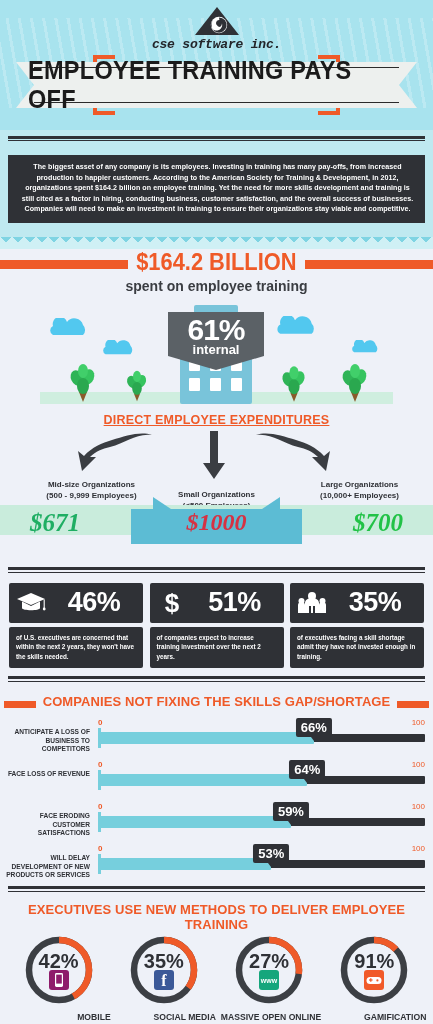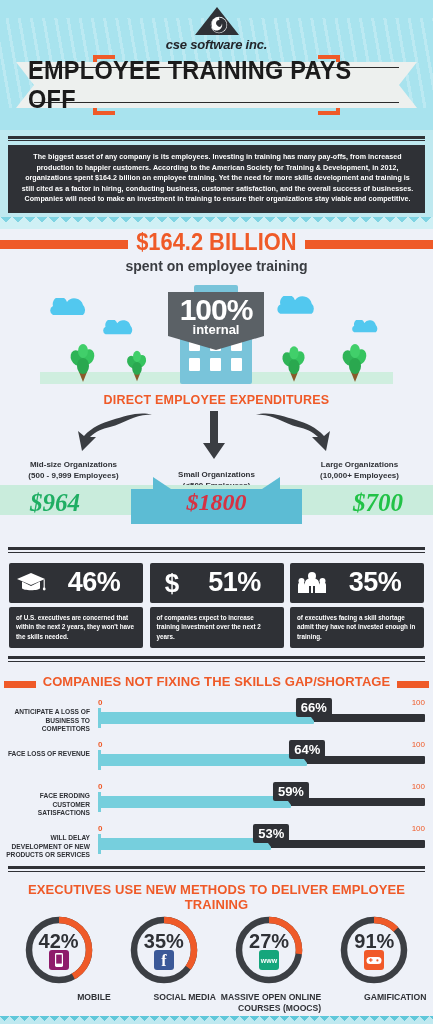--- a/index.html
+++ b/index.html
@@ -36,21 +36,21 @@
   }
   .logo-wrap {
     position: absolute;
     left: 0; top: 6px;
     width: 433px;
     text-align: center;
     z-index: 4;
   }
   .logo-mark { display:block; margin: 0 auto; }
   .logo-text {
-    font-family: Liberation Sans, sans-serif;
+    font-family: Liberation Mono, monospace;
     font-weight: bold;
     font-style: italic;
     font-size: 13px;
     color: #23252a;
     letter-spacing: -0.2px;
     margin-top: 1px;
   }
   .ribbon {
     position: absolute;
     left: 16px; top: 62px;
@@ -90,21 +90,21 @@
   .ob-right {
     right: 93px; top: 55px; width: 22px; height: 60px;
     border-left: none;
   }
 
   
   .intro-band { position:relative; background:#bfe9f0; padding: 3px 0 0 0; }
   .intro-rule { height:3px; background:#2f3136; margin: 3px 8px 1px 8px;}
   .intro-rule2 { height:1px; background:#2f3136; margin: 0 8px 3px 8px;}
   .intro-box {
-    margin: 4px 8px;
+    margin: 14px 8px;
     background: #2f3136;
     color: #ffffff;
     font-size: 7.1px;
     line-height: 10.6px;
     font-weight: bold;
     text-align: center;
     padding: 7px 10px 8px 12px;
     letter-spacing: 0.05px;
   }
   .zigzag {
@@ -170,20 +170,21 @@
   }
   .tree { position:absolute; bottom: 8px; }
 
   
   .expend { position:relative; height: 152px; background:#eef1f8; }
   .expend-title {
     text-align:center;
     font-family:"Liberation Sans Narrow","Liberation Sans",sans-serif;
     font-weight:bold; font-size:12.5px; color:#ef5a28; letter-spacing:.2px;
     padding-top: 4px;
+    text-decoration: underline;
   }
   .org-lbl {
     position:absolute;
     font-family:"Liberation Sans Narrow","Liberation Sans",sans-serif;
     font-weight:bold; font-size:8px; line-height:11px; color:#2f3136;
     text-align:center;
   }
   .green-band { position:absolute; left:0; right:0; top: 96px; height: 30px; background:#c9ecdc;}
   .val-money {
     position:absolute; z-index:3;
@@ -396,59 +397,59 @@
         <div class="bldg-top"></div>
         <div class="win" style="left:9px;  top:46px;"></div>
         <div class="win" style="left:30px; top:46px;"></div>
         <div class="win" style="left:51px; top:46px;"></div>
         <div class="win" style="left:9px;  top:66px;"></div>
         <div class="win" style="left:30px; top:66px;"></div>
         <div class="win" style="left:51px; top:66px;"></div>
       </div>
 
       <div class="banner61">
-        <div class="b61-num">100%</div>
+        <div class="b61-num">61%</div>
         <div class="b61-lbl">internal</div>
       </div>
     </div>
   </div>
 
   <div class="expend">
     <div class="expend-title">DIRECT EMPLOYEE EXPENDITURES</div>
 
     <svg style="position:absolute;left:74px;top:22px" width="82" height="44" viewBox="0 0 82 44">
       <path d="M78 4 C62 2 52 12 36 16 C28 18 22 20 16 26 L22 26 L8 40 L4 20 L10 25 C18 16 28 12 38 9 C52 5 66 0 78 4 Z" fill="#3a3d42"></path>
     </svg>
     <svg style="position:absolute;left:200px;top:22px" width="28" height="48" viewBox="0 0 28 48">
       <path d="M10 0 h8 v32 h7 l-11 16 l-11 -16 h7 z" fill="#3a3d42"></path>
     </svg>
     <svg style="position:absolute;left:252px;top:22px" width="82" height="44" viewBox="0 0 82 44">
       <path d="M4 4 C20 2 30 12 46 16 C54 18 60 20 66 26 L60 26 L74 40 L78 20 L72 25 C64 16 54 12 44 9 C30 5 16 0 4 4 Z" fill="#3a3d42"></path>
     </svg>
 
-    <div class="org-lbl" style="left:6px; top:70px; width:135px;">
+    <div class="org-lbl" style="left:24px; top:70px; width:135px;">
       <span>Mid-size Organizations</span><br>
       <span>(500 - 9,999 Employees)</span>
     </div>
     <div class="org-lbl" style="left:150px; top:80px; width:133px;">
       <span>Small Organizations</span><br>
       <span>(&lt;500 Employees)</span>
     </div>
     <div class="org-lbl" style="right:6px; top:70px; width:135px;">
       <span>Large Organizations</span><br>
       <span>(10,000+ Employees)</span>
     </div>
 
     <div class="green-band"></div>
 
-    <div class="val-money" style="left:30px; top:100px; color:#1fae63;">$964</div>
+    <div class="val-money" style="left:30px; top:100px; color:#1fae63;">$671</div>
     <div class="val-money" style="right:30px; top:100px; color:#22c247;">$700</div>
 
     <div class="mid-arrow"></div>
-    <div class="mid-arrow-val">$1800</div>
+    <div class="mid-arrow-val">$1000</div>
   </div>
 
   <div class="stats">
     <div class="rule-dbl">
         <div class="r1"></div>
         <div class="r2"></div>
       </div>
 
     <div class="stat-row">
 

